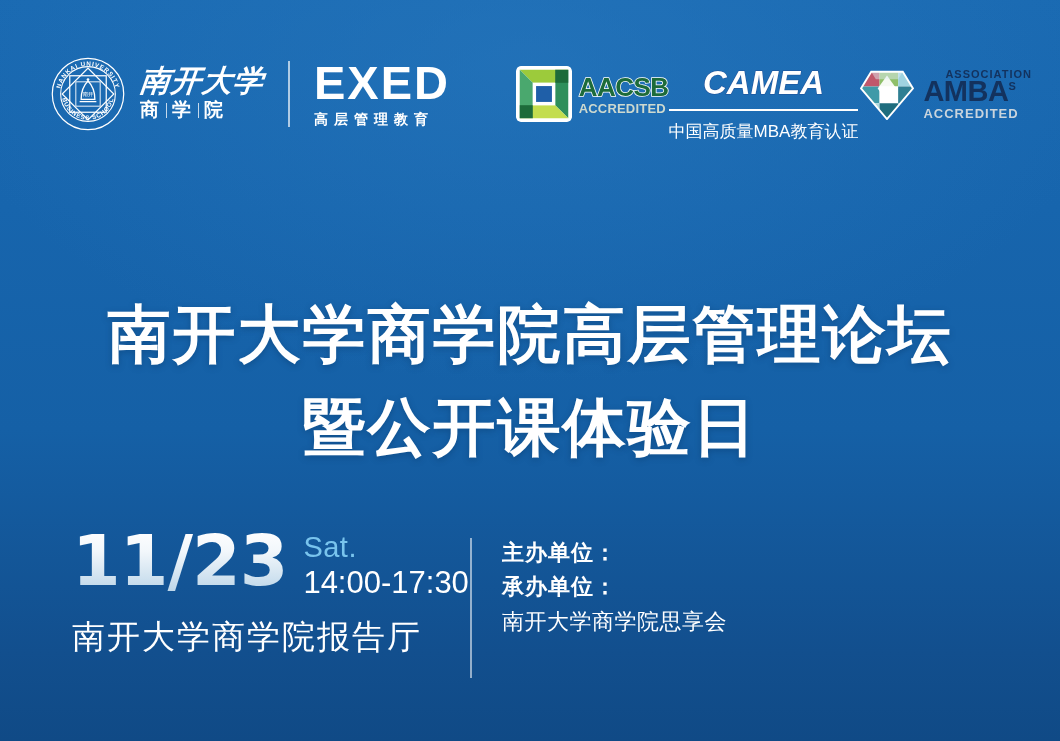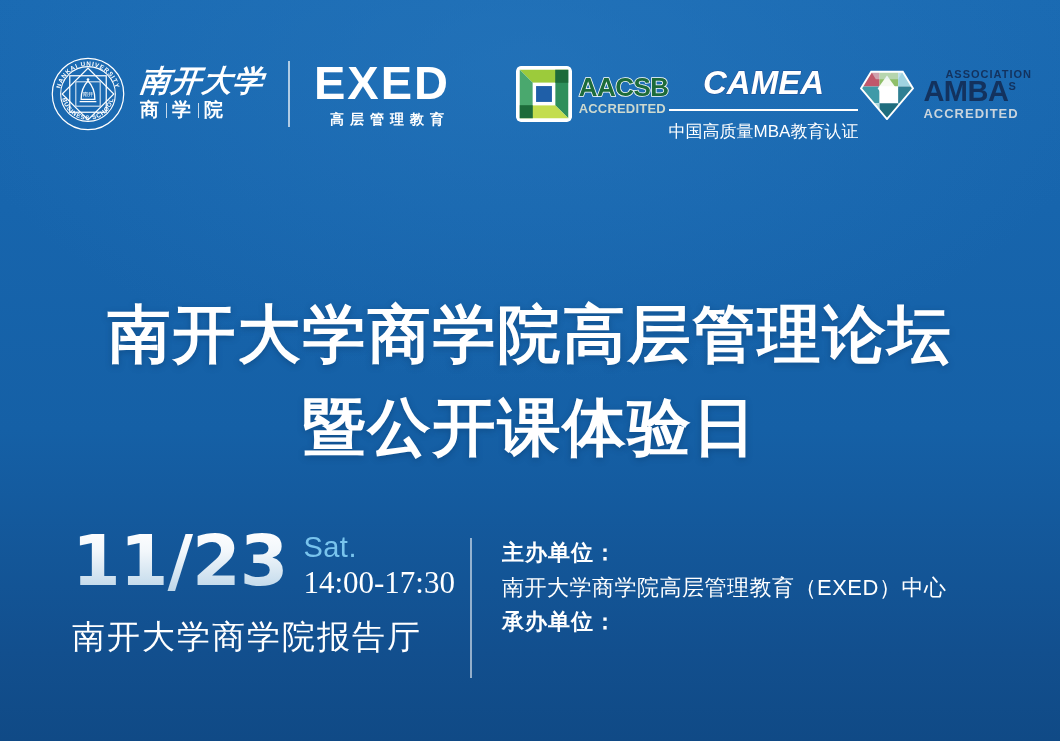--- a/index.html
+++ b/index.html
@@ -92,21 +92,20 @@
     letter-spacing: 2px;
     line-height: 1;
     font-family: "Liberation Sans", sans-serif;
   }
   .exed-sub {
     font-size: 14px;
     color: #ffffff;
     letter-spacing: 6px;
     margin-top: 5px;
     font-weight: bold;
-    text-align: right;
   }
 
   
   .badges {
     position: absolute;
     right: 28px;
     top: 0;
     height: 92px;
     display: flex;
     align-items: center;
@@ -205,21 +204,21 @@
   .weekday {
     font-size: 29px;
     color: #79c4ed;
     font-weight: normal;
     line-height: 1.05;
     letter-spacing: 0.5px;
   }
   .timerange {
     font-size: 31px;
     color: #ffffff;
-    font-family: Liberation Serif, serif;
+    font-family: Liberation Sans, sans-serif;
     line-height: 1.25;
     letter-spacing: 0px;
     margin-top: 2px;
     white-space: nowrap;
   }
   .venue {
     margin-top: 12px;
     font-size: 33px;
     color: #ffffff;
     letter-spacing: 2px;
@@ -384,18 +383,18 @@
           <div class="timerange">14:00-17:30</div>
         </div>
       </div>
       <div class="venue">南开大学商学院报告厅</div>
     </div>
 
     <div class="sep-line"></div>
 
     <div class="org-col">
       <div class="org-label">主办单位：</div>
-      <div class="org-value">南开大学商学院高层管理教育（EXED）中心</div>
       <div class="org-label">承办单位：</div>
+      <div class="org-value">南开大学商学院思享会</div>
     </div>
   </div>
 
 </div>
 
 </body></html>

